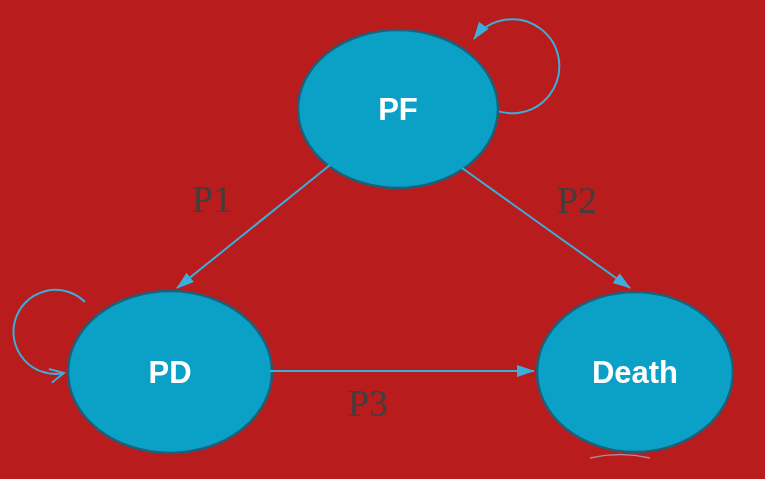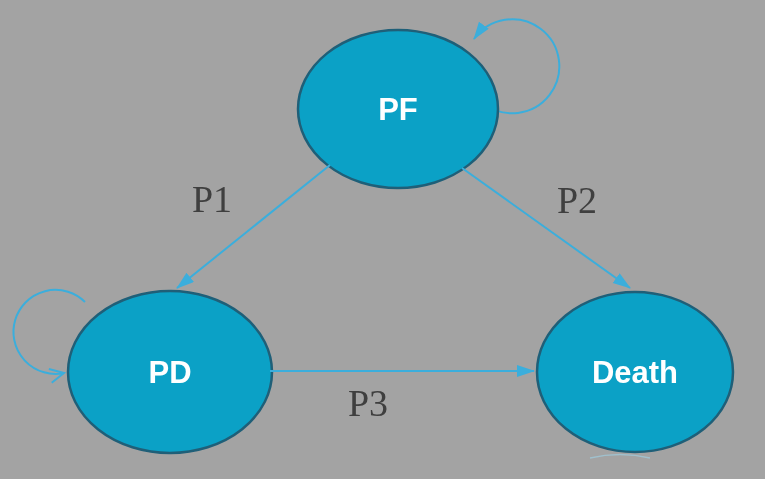--- a/index.html
+++ b/index.html
@@ -4,21 +4,21 @@
 <style>
   html, body {
     margin: 0;
     padding: 0;
     background: #ffffff;
   }
   .canvas {
     position: relative;
     width: 765px;
     height: 479px;
-    background: #a3a3a3;
+    background: #b91c1c;
     overflow: hidden;
     font-family: "Liberation Sans", sans-serif;
   }
   svg { display: block; }
   .state-label {
     font-family: "Liberation Sans", sans-serif;
     font-weight: bold;
     font-size: 31px;
     text-anchor: middle;
   }

